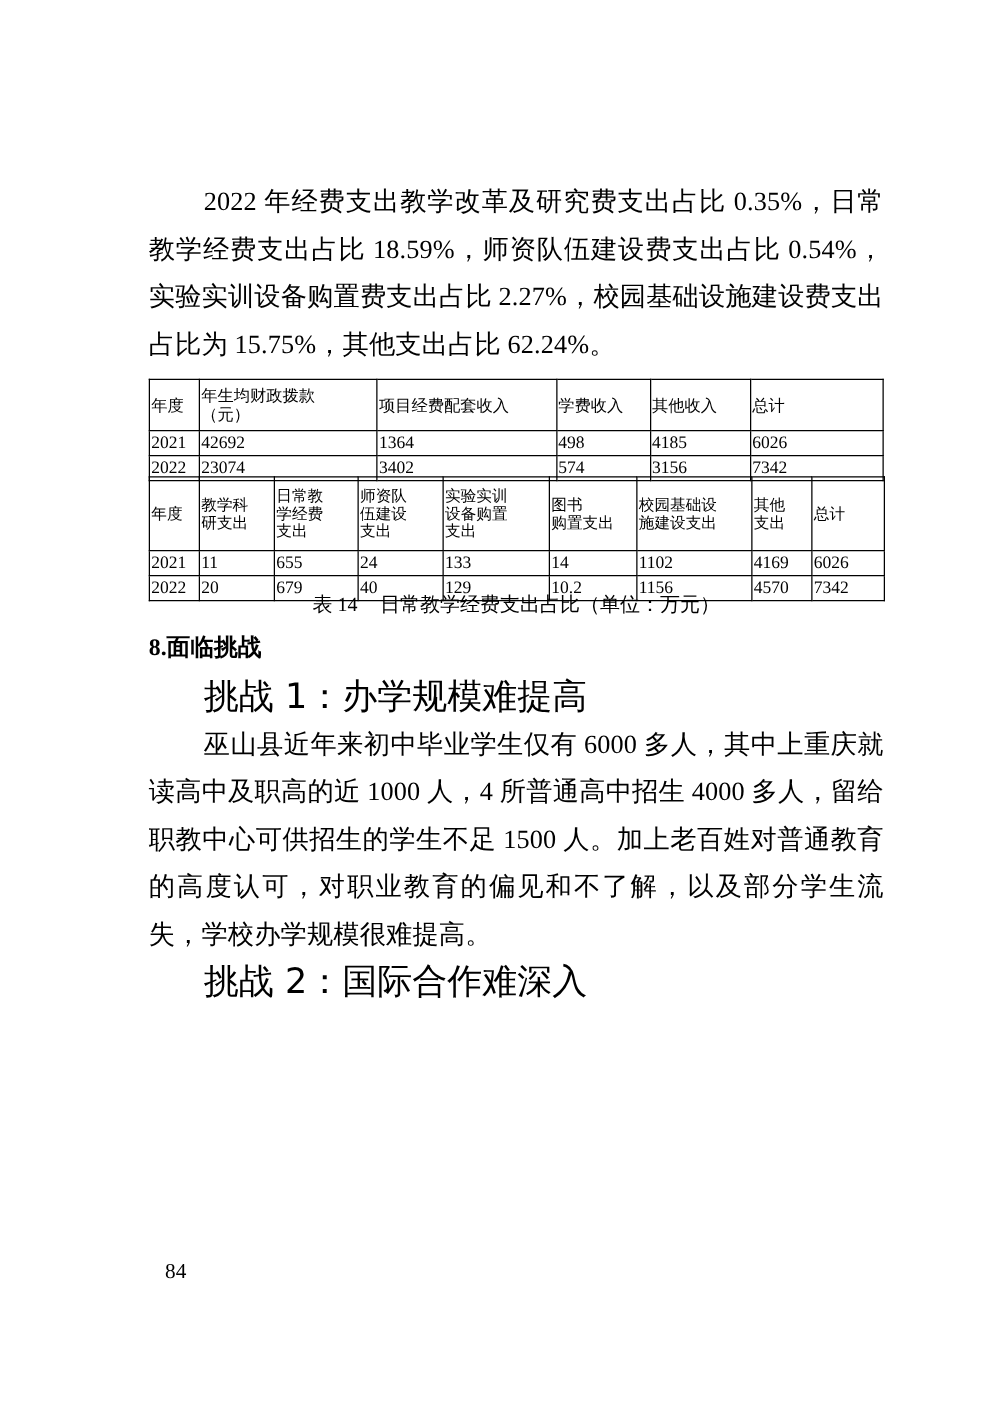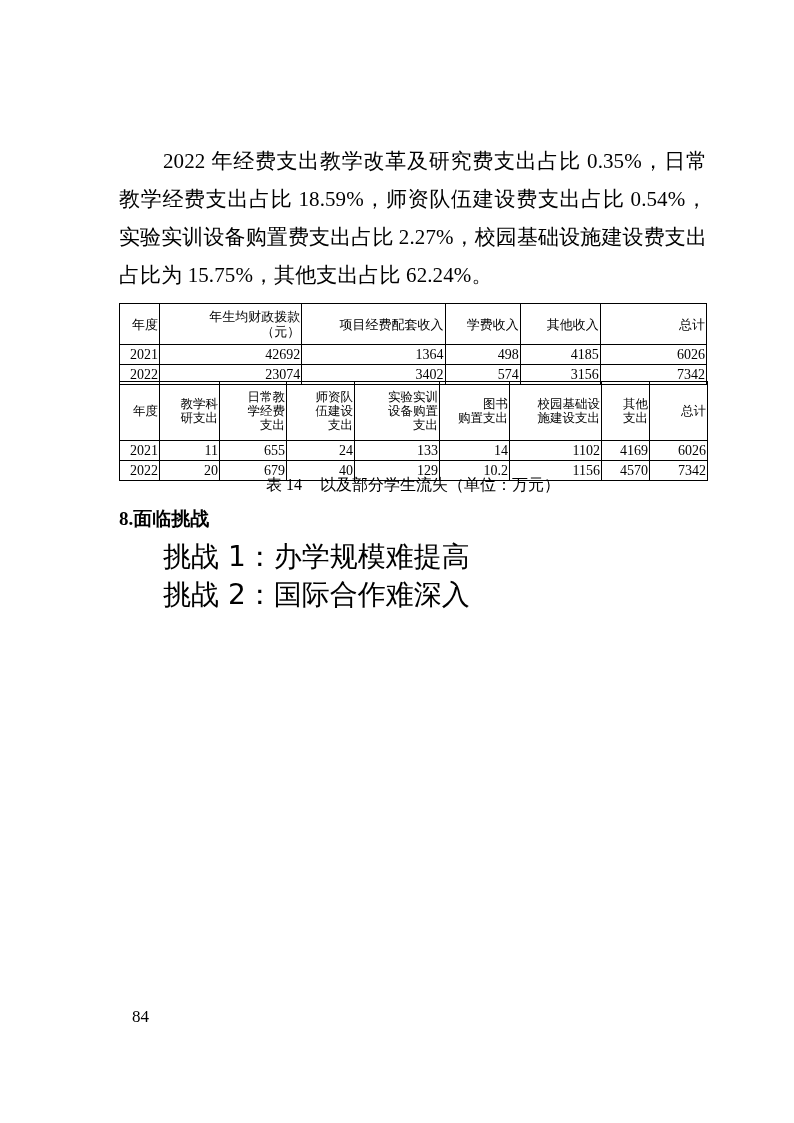--- a/index.html
+++ b/index.html
@@ -57,21 +57,21 @@
   
   table.fin {
     border-collapse: collapse;
     width: 588px;
     table-layout: fixed;
     font-size: 13px;
     font-family: "Liberation Serif", "DejaVu Serif", serif;
   }
   table.fin td, table.fin th {
     border: 1px solid #000000;
-    text-align: right;
+    text-align: left;
     vertical-align: middle;
     padding: 1px 1px;
     font-weight: normal;
     line-height: 15px;
   }
   table.fin th {
     height: 38px;
   }
   table.fin td.datacell {
     height: 17px;
@@ -217,25 +217,26 @@
           <td class="datacell">10.2</td>
           <td class="datacell">1156</td>
           <td class="datacell">4570</td>
           <td class="datacell">7342</td>
         </tr>
       </tbody>
     </table>
   </div>
 
   <div class="caption">
-    <span>表 14</span><span class="cap-gap"></span><span>以及部分学生流失（单位：万元）</span>
+    <span>表 14</span><span class="cap-gap"></span><span>日常教学经费支出占比（单位：万元）</span>
   </div>
 
   <div class="after-caption">
     <p class="heading-num">8.面临挑战</p>
     <div class="spacer-xs"></div>
     <p class="heading-sub">挑战 1：办学规模难提高</p>
+    <p class="body-par">巫山县近年来初中毕业学生仅有 6000 多人，其中上重庆就读高中及职高的近 1000 人，4 所普通高中招生 4000 多人，留给职教中心可供招生的学生不足 1500 人。加上老百姓对普通教育的高度认可，对职业教育的偏见和不了解，以及部分学生流失，学校办学规模很难提高。</p>
     <p class="heading-sub">挑战 2：国际合作难深入</p>
   </div>
 
   <div class="page-number">84</div>
 
 </div>
 
 </body></html>

